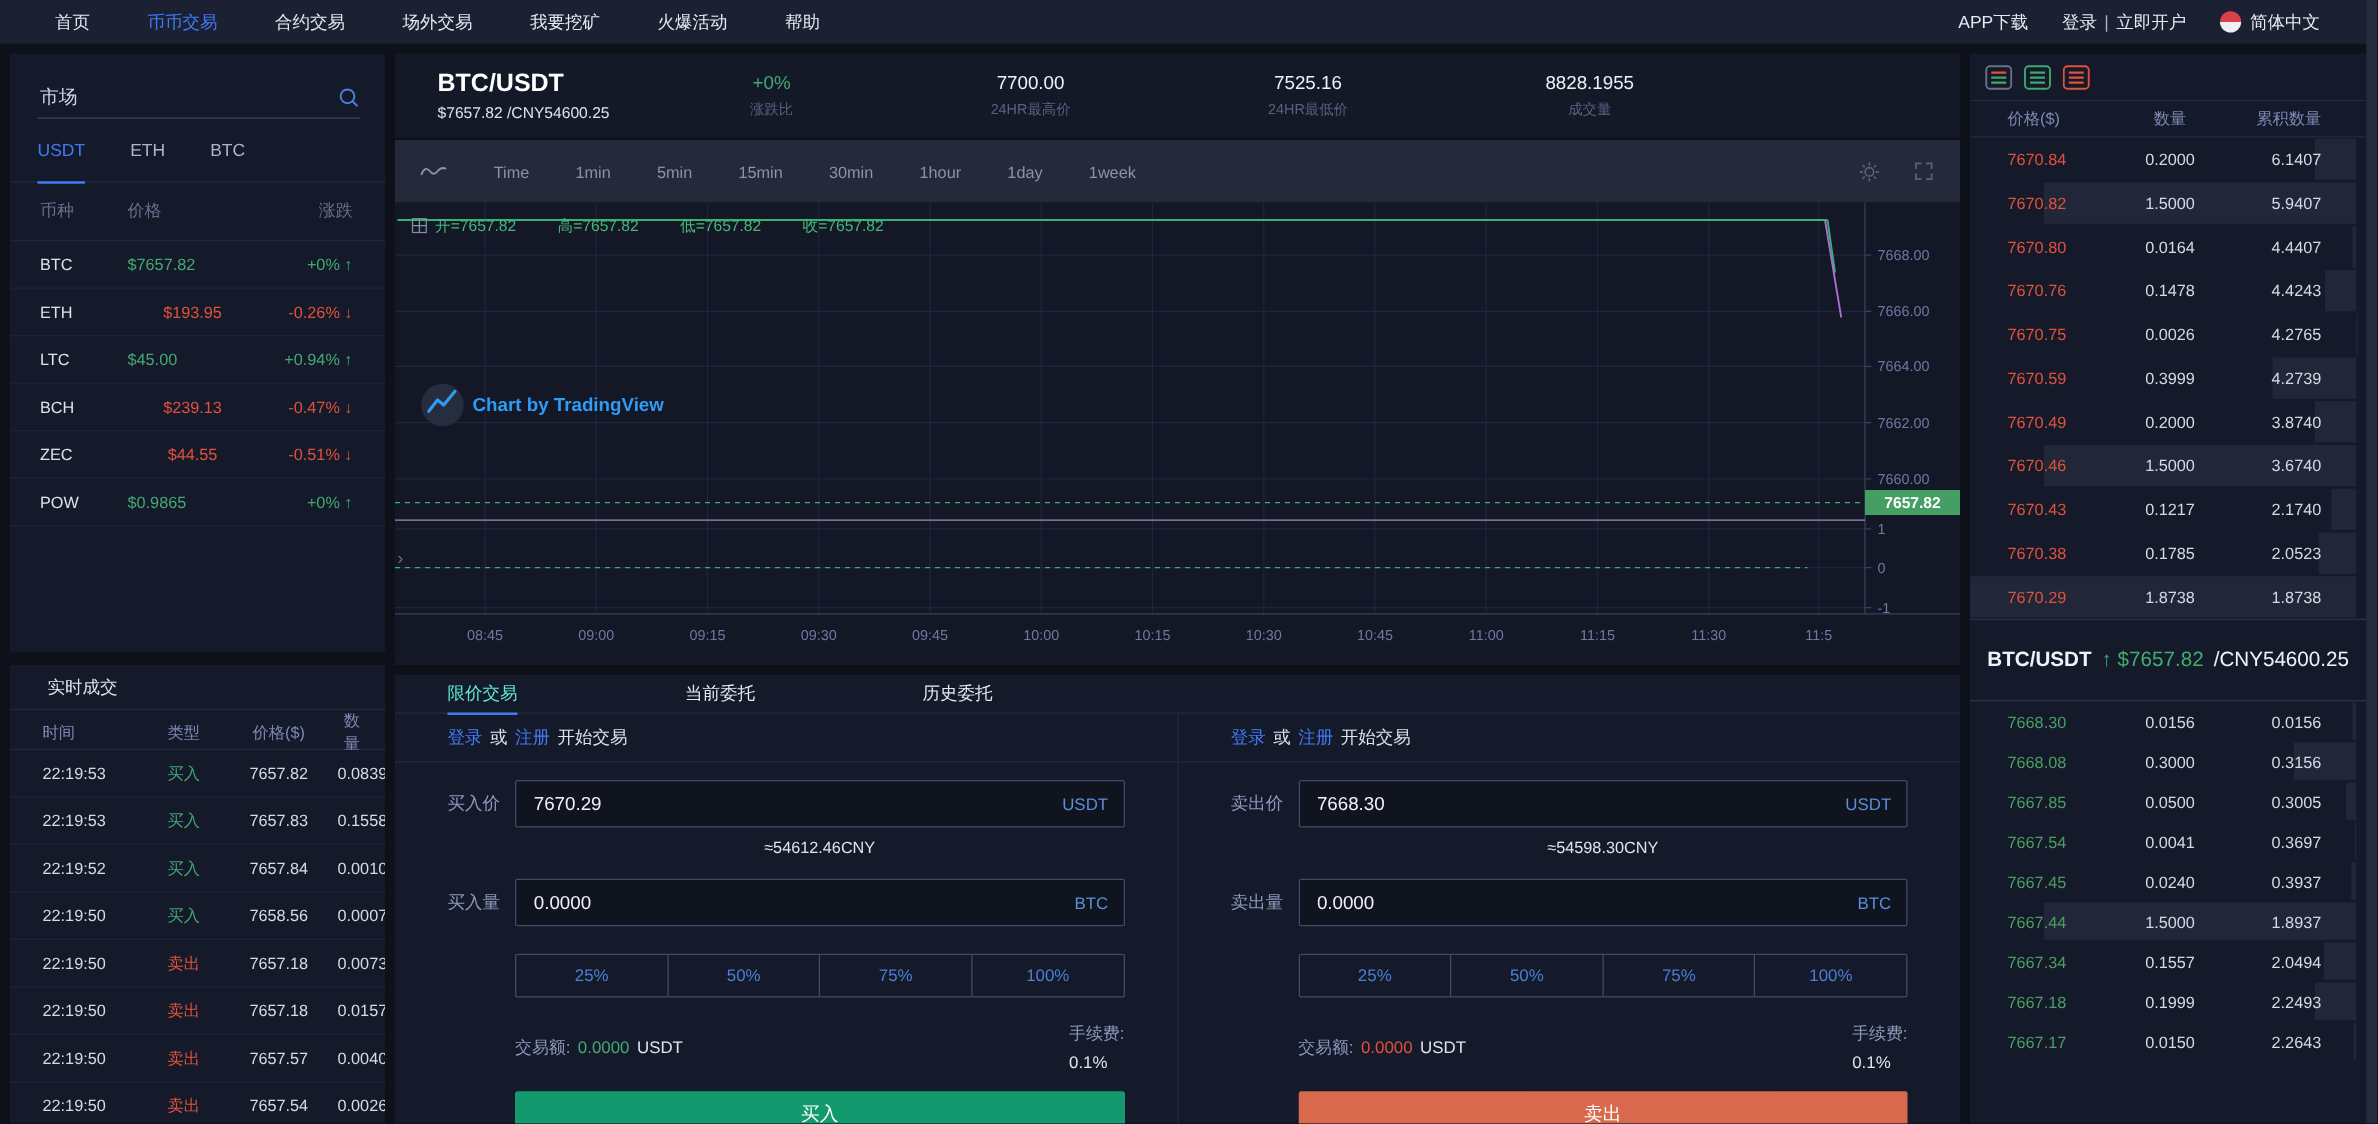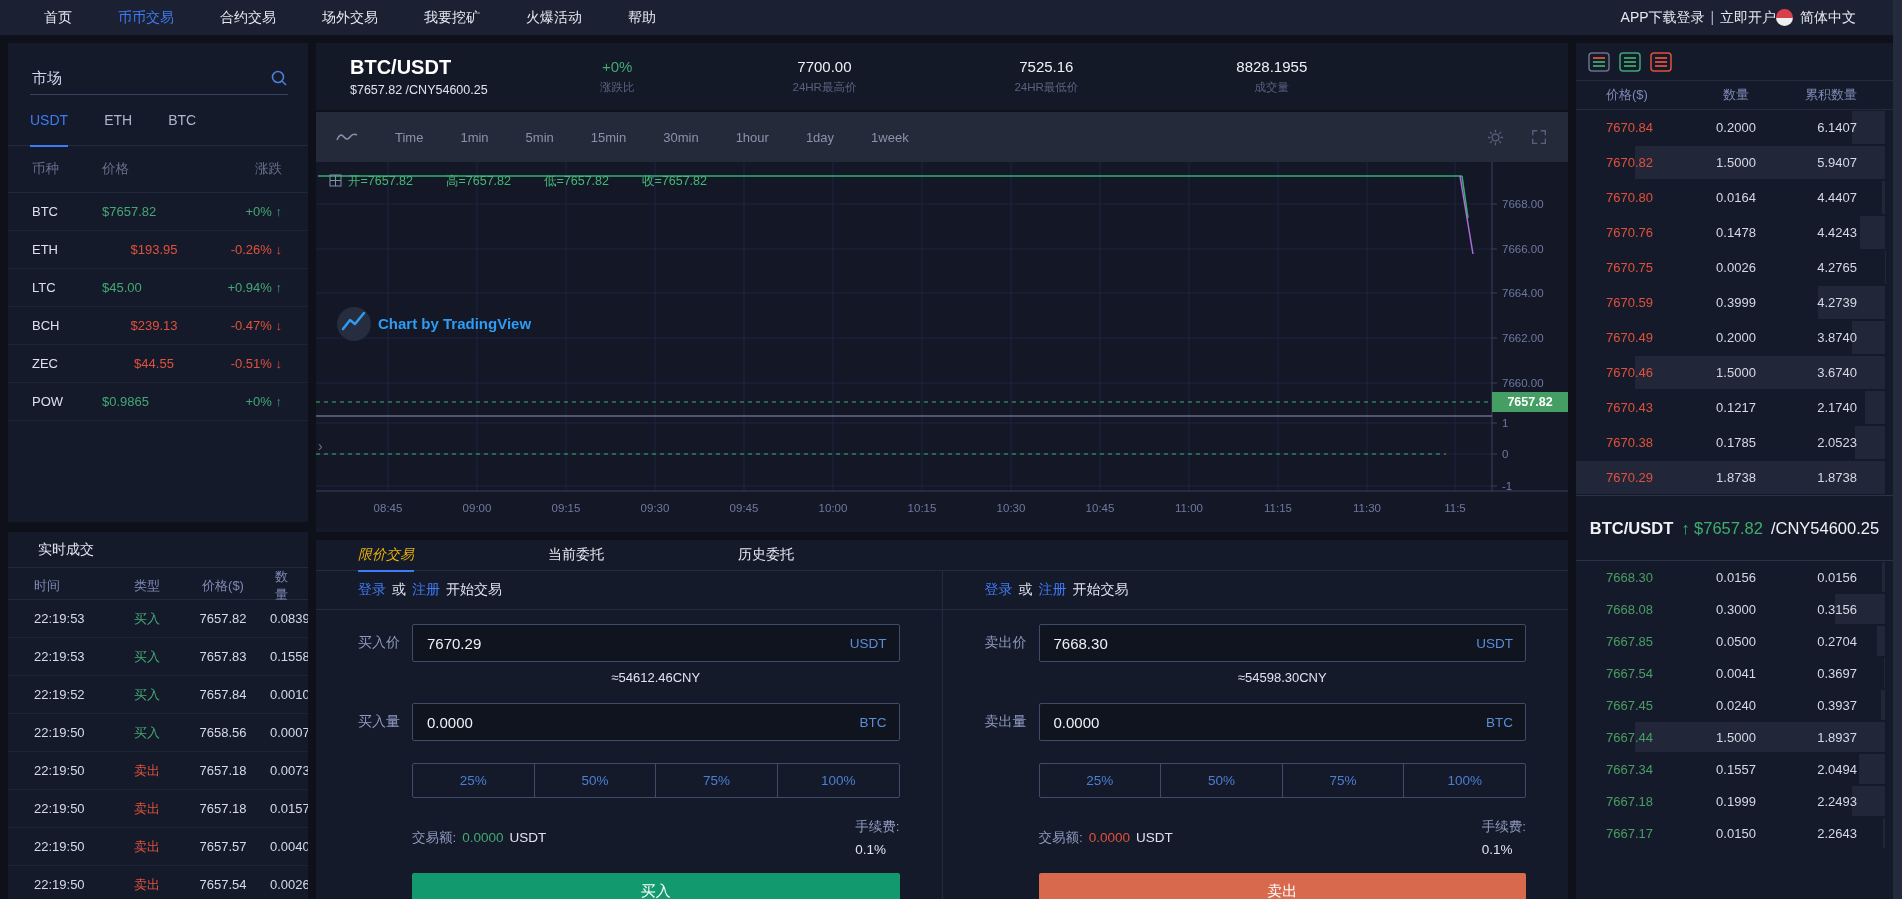--- a/index.html
+++ b/index.html
@@ -2,21 +2,21 @@
 <html><head>
 <meta charset="utf-8">
 <style>
   html,body{margin:0;padding:0;background:#0e1119;font-family:"Liberation Sans","DejaVu Sans",sans-serif;color:#e9ebf2;}
   .root{position:relative;width:1902px;height:899px;overflow:hidden;background:#0e1119;}
   
   .nav{position:absolute;left:0;top:0;width:1902px;height:35px;background:#1b2133;display:flex;align-items:center;font-size:14px;}
   .nav-items{display:flex;gap:46px;padding-left:44px;}
   .nav-item{color:#e6e9f0;cursor:pointer;white-space:nowrap;}
   .nav-item.active{color:#3f7bf6;}
-  .nav-right{margin-left:auto;display:flex;align-items:center;gap:0;padding-right:46px;}
+  .nav-right{margin-left:auto;display:flex;align-items:center;gap:27px;padding-right:46px;}
   .nav-right .sep{color:#aab2c8;margin:0 2px;}
   .lang{display:flex;align-items:center;gap:7px;}
   .flag{width:17px;height:17px;border-radius:50%;background:linear-gradient(180deg,#d8404a 50%,#eef0f2 50%);}
   
   .panel{position:absolute;background:#151a2a;}
   #marketPanel{left:8px;top:43px;width:300px;height:479px;}
   #tradesPanel{left:8px;top:532px;width:300px;height:367px;overflow:hidden;}
   #chartPanel{left:316px;top:43px;width:1252px;height:489px;}
   #formPanel{left:316px;top:540px;width:1252px;height:359px;overflow:hidden;}
   #obPanel{left:1576px;top:43px;width:317px;height:856px;overflow:hidden;}
@@ -58,21 +58,21 @@
   .tb-icons{margin-left:auto;display:flex;gap:26px;align-items:center;}
   .cplot{position:relative;height:367px;background:#131726;}
   .leg{fill:#45b878;font-size:12.5px;}
   .tvtxt{fill:#2f9cf4;font-size:15px;font-weight:bold;}
   .ax{fill:#6f79a0;font-size:11.5px;}
   .tagtxt{fill:#ffffff;font-size:12.5px;font-weight:bold;}
   .chev{position:absolute;left:2px;top:276px;color:#6a7288;font-size:14px;cursor:pointer;}
   
   .ftabs{height:30px;display:flex;gap:134px;padding-left:42px;font-size:14px;border-bottom:1px solid #242b3e;}
   .ftab{display:flex;align-items:center;height:100%;border-bottom:2px solid transparent;margin-bottom:-1px;color:#e6e9f0;cursor:pointer;}
-  .ftab.active{color:#eab308;border-color:#3f7bf6;font-style:italic;}
+  .ftab.active{color:#5eead4;border-color:#3f7bf6;}
   .fbody{display:flex;height:329px;}
   .fhalf{width:626px;}
   .fhalf.right{border-left:1px solid #242b3e;}
   .loginrow{height:38px;display:flex;align-items:center;gap:6px;padding-left:42px;font-size:14px;border-bottom:1px solid #242b3e;color:#dfe3ee;}
   .loginrow .lk{color:#3f7bf6;cursor:pointer;}
   .frow{display:flex;align-items:center;margin:14px 42px 0 42px;}
   .flabel{width:54px;flex:none;font-size:14px;color:#8e99bd;}
   .finput{flex:1;height:36px;border:1px solid #3e4b69;border-radius:2px;background:#10141f;display:flex;align-items:center;padding:0 12px;}
   .finput input{flex:1;background:none;border:0;outline:0;color:#eef1f7;font-size:15px;font-family:inherit;min-width:0;}
   .unit{color:#5b8dd9;font-size:13.5px;}
@@ -566,21 +566,21 @@
       <div class="obr bid">
           <i class="depth" style="width: 15.7895%;"></i>
           <span class="p">7668.08</span>
           <span class="a">0.3000</span>
           <span class="t">0.3156</span>
         </div>
       <div class="obr bid">
           <i class="depth" style="width: 2.63158%;"></i>
           <span class="p">7667.85</span>
           <span class="a">0.0500</span>
-          <span class="t">0.2704</span>
+          <span class="t">0.3005</span>
         </div>
       <div class="obr bid">
           <i class="depth" style="width: 0.215789%;"></i>
           <span class="p">7667.54</span>
           <span class="a">0.0041</span>
           <span class="t">0.3697</span>
         </div>
       <div class="obr bid">
           <i class="depth" style="width: 1.26316%;"></i>
           <span class="p">7667.45</span>

